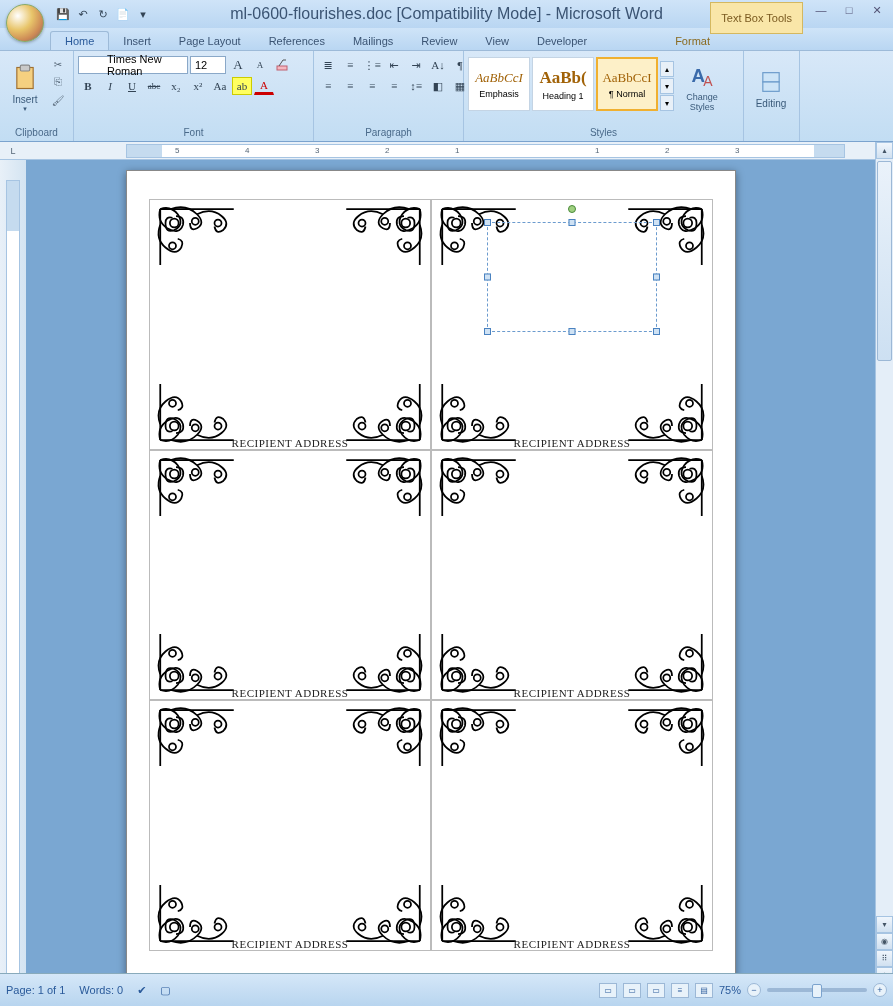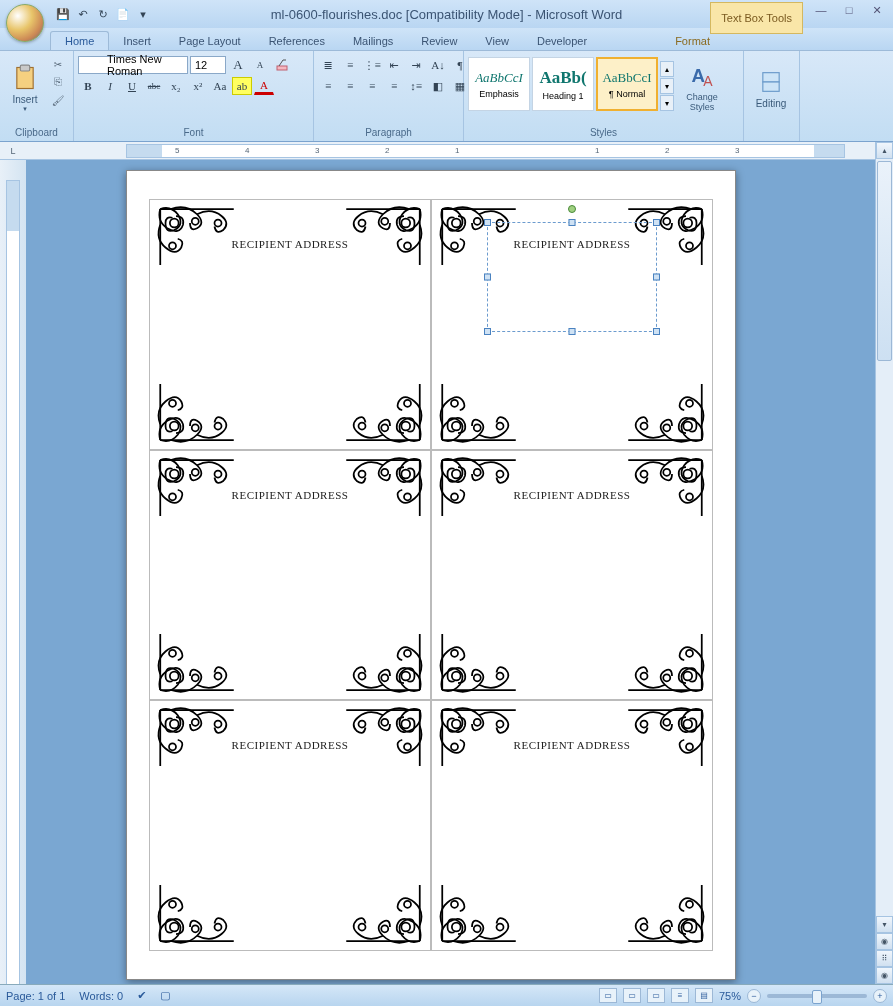--- a/index.html
+++ b/index.html
@@ -3,21 +3,21 @@
 <meta charset="utf-8">
 <style>
 * { box-sizing: border-box; margin: 0; padding: 0; font-family: "Segoe UI", Tahoma, sans-serif; }
 body { background: #9ec3e8; width: 893px; height: 1006px; overflow: hidden; position: relative; }
 
 
 .titlebar { height: 28px; background: linear-gradient(#cfe4f8, #b9d6f2); display: flex; align-items: center; padding: 0 4px; position: relative; }
 .office-btn { width: 38px; height: 38px; position: absolute; left: 6px; top: 4px; z-index: 20; border-radius: 50%; background: radial-gradient(circle at 30% 30%, #fff, #e8c56a 40%, #c85 70%, #567 100%); border: 1px solid #8a6; box-shadow: 0 1px 3px rgba(0,0,0,.3); }
 .qat { margin-left: 50px; display: flex; gap: 2px; align-items: center; }
 .qat-btn { width: 18px; height: 18px; display: flex; align-items: center; justify-content: center; font-size: 11px; color: #345; }
-.title-text { position: absolute; left: 50%; transform: translateX(-50%); font-size: 13px; color: #3b5473; }
+.title-text { position: absolute; left: 50%; transform: translateX(-50%); font-size: 16px; color: #3b5473; }
 .win-controls { position: absolute; right: 6px; top: 4px; display: flex; gap: 8px; }
 .win-btn { width: 20px; height: 16px; font-size: 11px; color: #557; text-align: center; }
 .context-tab-wrap { position: absolute; right: 90px; top: 2px; }
 .context-tab-title { background: #f9e6a8; border: 1px solid #d4b860; font-size: 11px; padding: 9px 10px; color: #7a5a20; }
 
 
 .tabstrip { height: 22px; background: linear-gradient(#cfe4f8, #b9d6f2); display: flex; align-items: flex-end; padding-left: 50px; gap: 0; }
 .tab { font-size: 11px; padding: 3px 14px; color: #3b5473; cursor: pointer; }
 .tab.active { background: #c9e0f7; border: 1px solid #9dbad8; border-bottom: none; border-radius: 3px 3px 0 0; color: #2a5a9a; }
 .tab.context { color: #8a6a20; margin-left: 60px; }
@@ -39,21 +39,21 @@
 .combo { background: #fff; border: 1px solid #8aa8c8; font-size: 11px; padding: 1px 4px; height: 18px; display: flex; align-items: center; }
 .font-name { width: 110px; padding-left: 28px; }
 .font-size { width: 36px; }
 .mini-btn { width: 20px; height: 18px; border: 1px solid transparent; font-size: 11px; display: flex; align-items: center; justify-content: center; color: #345; font-family: "Times New Roman", serif; }
 
 .para-box { display: flex; flex-direction: column; gap: 3px; padding-top: 3px; }
 
 .styles-gallery { display: flex; gap: 2px; padding-top: 4px; }
 .style-item { width: 62px; height: 54px; background: #fff; border: 1px solid #c4d4e4; display: flex; flex-direction: column; align-items: center; justify-content: center; font-size: 9px; }
 .style-item.selected { border: 2px solid #f0b030; background: #fdf0c8; }
-.style-preview { font-family: "Times New Roman", serif; font-size: 13px; color: #0f766e; margin-bottom: 3px; }
+.style-preview { font-family: "Times New Roman", serif; font-size: 13px; color: #a16207; margin-bottom: 3px; }
 .style-arrows { display: flex; flex-direction: column; gap: 1px; padding-top: 4px; }
 .style-arrow { width: 14px; height: 16px; border: 1px solid #a6c4e2; background: #e8f0f8; font-size: 8px; display: flex; align-items: center; justify-content: center; }
 
 
 .work-area { position: absolute; top: 142px; left: 0; right: 0; bottom: 22px; background: #9ec3e8; display: flex; }
 .v-ruler-col { width: 26px; background: #dce8f4; border-right: 1px solid #9cb8d6; }
 .ruler-corner { width: 26px; height: 18px; background: #e8f0f8; border-bottom: 1px solid #a6c4e2; font-size: 9px; display: flex; align-items: center; justify-content: center; color: #567; }
 .v-ruler { width: 26px; background: linear-gradient(90deg, #e8f0f8, #d4e4f2); height: 100%; position: relative; }
 .v-ruler-inner { position: absolute; left: 6px; top: 20px; width: 14px; bottom: 0; background: #fff; border: 1px solid #a6c4e2; }
 .v-ruler-inner::before { content:""; position:absolute; left:0; right:0; top:0; height:50px; background:#c5dbef; }
@@ -61,21 +61,21 @@
 .doc-viewport { flex: 1; display: flex; flex-direction: column; overflow: hidden; }
 .h-ruler { height: 18px; background: #e8f0f8; border-bottom: 1px solid #a6c4e2; display: flex; align-items: center; padding-left: 100px; }
 .h-ruler-track { height: 14px; background: #fff; border: 1px solid #a6c4e2; flex: 1; margin-right: 30px; position: relative; font-size: 8px; color: #567; display: flex; align-items: center; }
 .h-ruler-track span { position: absolute; }
 .h-ruler-track::before { content:""; position:absolute; left:0; top:0; bottom:0; width:35px; background:#c5dbef; }
 .h-ruler-track::after { content:""; position:absolute; right:0; top:0; bottom:0; width:30px; background:#c5dbef; }
 
 .canvas { flex: 1; overflow: hidden; background: #7aa7d2; position: relative; }
 .page { position: absolute; left: 100px; top: 10px; width: 610px; height: 810px; background: #fff; box-shadow: 0 2px 8px rgba(0,0,0,.4); border: 1px solid #888; padding: 28px 22px; }
 .label-grid { display: grid; grid-template-columns: 1fr 1fr; grid-template-rows: repeat(3, 1fr); width: 100%; height: 100%; }
-.label-cell { border: .5px solid #bbb; position: relative; display: flex; align-items: flex-start; justify-content: center; padding-top: 38px; }
+.label-cell { border: .5px solid #bbb; position: relative; display: flex; align-items: flex-end; justify-content: center; padding-top: 38px; }
 .label-text { font-family: "Times New Roman", serif; font-size: 11px; color: #222; letter-spacing: .5px; position: relative; z-index: 2; }
 
 
 .flourish { position: absolute; width: 90px; height: 70px; }
 .flourish svg { width: 100%; height: 100%; }
 .tl { top: 2px; left: 2px; }
 .tr { top: 2px; right: 2px; transform: scaleX(-1); }
 .bl { bottom: 2px; left: 2px; transform: scaleY(-1); }
 .br { bottom: 2px; right: 2px; transform: scale(-1,-1); }
 
@@ -84,21 +84,21 @@
 .handle { position: absolute; width: 7px; height: 7px; background: #cfe2f4; border: 1px solid #4a82c0; }
 .rot-handle { position: absolute; width: 8px; height: 8px; background: #9fd080; border: 1px solid #4a8a3a; border-radius: 50%; left: 50%; top: -18px; transform: translateX(-50%); }
 
 
 .vscroll { width: 18px; background: #d8e6f4; border-left: 1px solid #a6c4e2; display: flex; flex-direction: column; }
 .scroll-btn { height: 17px; background: linear-gradient(#f0f6fc,#d0e0f0); border: 1px solid #a6c4e2; font-size: 8px; display: flex; align-items: center; justify-content: center; color: #456; }
 .scroll-track { flex: 1; background: #e4eef8; position: relative; }
 .scroll-thumb { position: absolute; left: 1px; right: 1px; top: 2px; height: 200px; background: linear-gradient(#eaf2fa,#cde0f2); border: 1px solid #9cb8d6; border-radius: 2px; }
 
 
-.statusbar { position: absolute; bottom: 0; left: 0; right: 0; height: 22px; background: linear-gradient(#d5e7f8, #b8d5ef); border-top: 1px solid #8ab; display: flex; align-items: center; font-size: 11px; color: #2a5a9a; padding: 0 6px; gap: 14px; }
+.statusbar { position: absolute; bottom: 0; left: 0; right: 0; height: 33px; background: linear-gradient(#d5e7f8, #b8d5ef); border-top: 1px solid #8ab; display: flex; align-items: center; font-size: 11px; color: #2a5a9a; padding: 0 6px; gap: 14px; }
 .status-right { margin-left: auto; display: flex; align-items: center; gap: 6px; }
 .view-btn { width: 18px; height: 15px; border: 1px solid #9cb8d6; background: #e8f2fa; font-size: 8px; display:flex; align-items:center; justify-content:center; }
 .zoom-slider { width: 100px; height: 4px; background: #9cb8d6; position: relative; border-radius: 2px; }
 .zoom-slider::after { content:""; position:absolute; left:50%; top:-4px; width:8px; height:12px; background:#e8f2fa; border:1px solid #7ba3ce; border-radius:2px; transform:translateX(-50%); }
 .zoom-btn { width: 14px; height: 14px; border: 1px solid #9cb8d6; border-radius: 50%; background:#e8f2fa; font-size:9px; display:flex; align-items:center; justify-content:center; }
 </style>
 </head>
 <body>
 
 <div class="titlebar">

